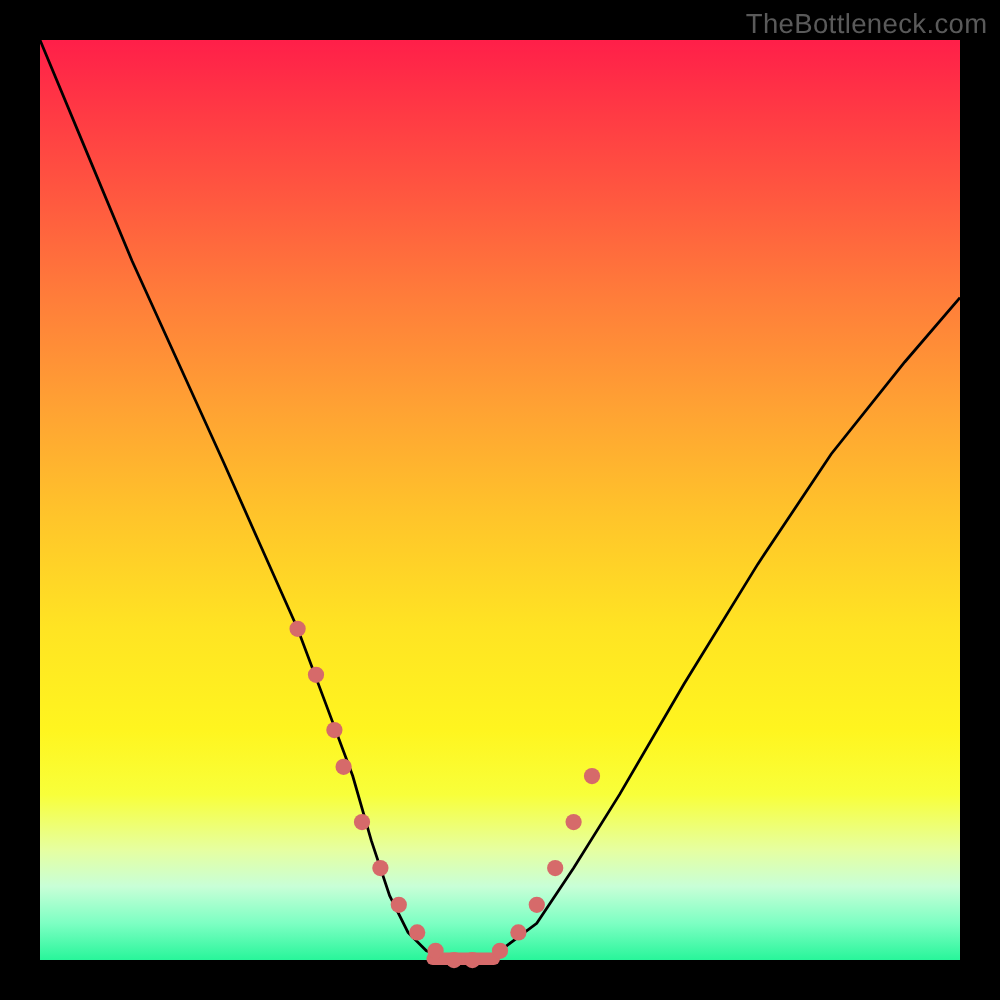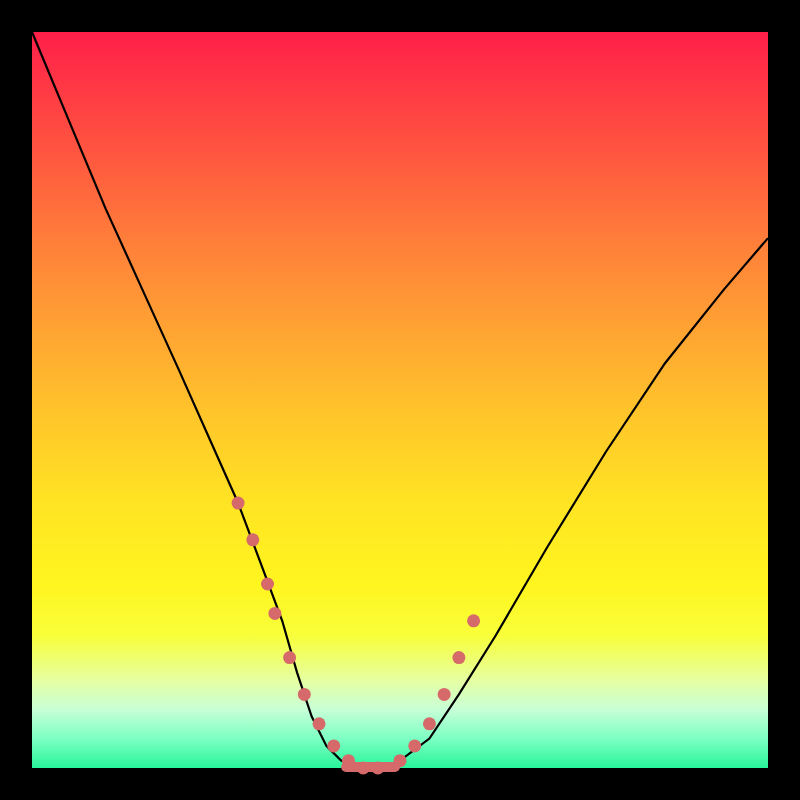--- a/index.html
+++ b/index.html
@@ -70,20 +70,21 @@
   .flat-fill {
     fill: #d66a6a;
     stroke: none;
   }
 </style>
 </head>
 <body>
 
 <div class="stage">
 
+  <div class="watermark">TheBottleneck.com</div>
 
   <div class="plot">
     <svg class="overlay" viewBox="0 0 736 736">
       <path id="curve-path" class="curve" d="M0.0 0.0 L36.8 88.3 L73.6 176.6 L110.4 257.6 L147.2 338.6 L176.6 404.8 L206.1 471.0 L228.2 529.9 L250.2 588.8 L265.0 640.3 L279.7 684.5 L294.4 713.9 L309.1 728.6 L331.2 736.0 L353.3 736.0 L368.0 728.6 L397.4 706.6 L426.9 662.4 L463.7 603.5 L515.2 515.2 L574.1 419.5 L633.0 331.2 L691.8 257.6 L736.0 206.1"></path>
       <g id="flat-group">
           <rect x="309.12" y="730" width="58.879999999999995" height="10" rx="5" class="flat-fill"></rect>
         </g>
       <g id="marker-group">
           <circle cx="206.08" cy="471.04" r="6.5" class="marker"></circle>
           <circle cx="220.79999999999998" cy="507.84000000000003" r="6.5" class="marker"></circle>

